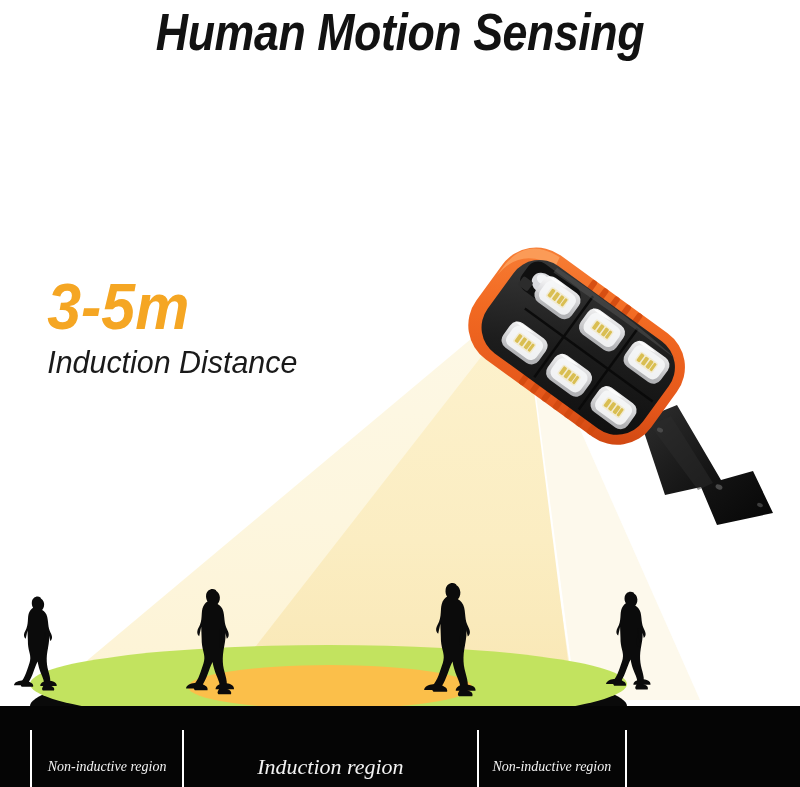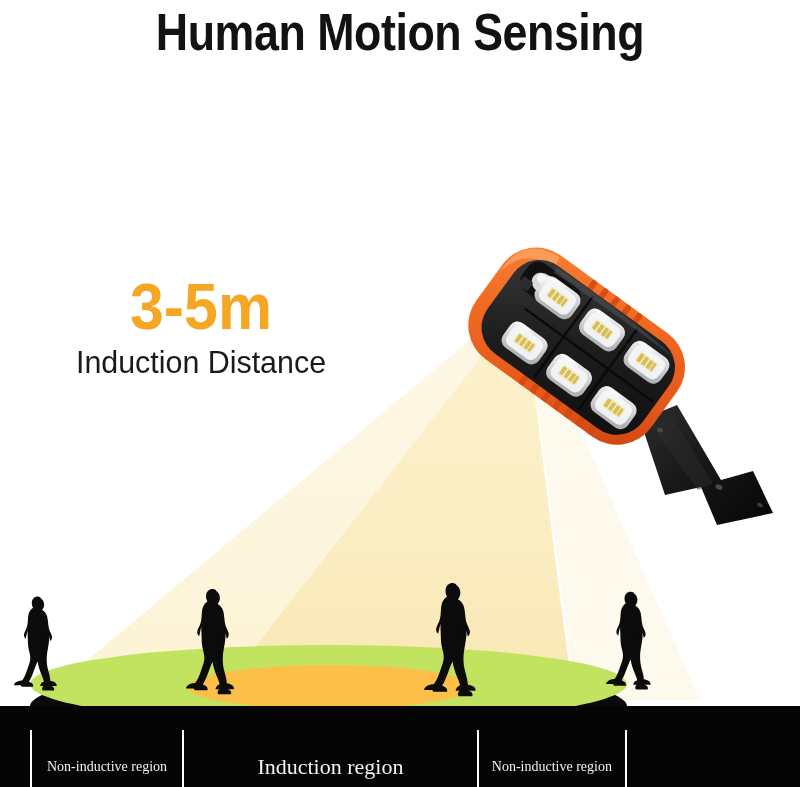--- a/index.html
+++ b/index.html
@@ -7,20 +7,21 @@
     padding: 0;
     background: #ffffff;
   }
   #stage {
     position: relative;
     width: 800px;
     height: 787px;
     background: #ffffff;
     overflow: hidden;
     font-family: "Liberation Sans", sans-serif;
+    font-style: italic;
   }
 
   
   #title {
     position: absolute;
     left: 0;
     top: 2px;
     width: 800px;
     text-align: center;
     font-family: "Liberation Sans", sans-serif;
@@ -29,24 +30,24 @@
     letter-spacing: -0.5px;
     color: #121212;
     transform: scaleX(0.86);
     transform-origin: 50% 0;
     white-space: nowrap;
   }
 
   
   #distance-block {
     position: absolute;
-    left: 56px;
+    left: 40px;
     top: 276px;
     width: 290px;
-    text-align: center;
+    text-align: left;
   }
   #distance-value {
     font-family: "Liberation Sans", sans-serif;
     font-weight: bold;
     font-size: 64px;
     line-height: 62px;
     color: #F5A623;
     transform: scaleX(0.95);
     white-space: nowrap;
   }

